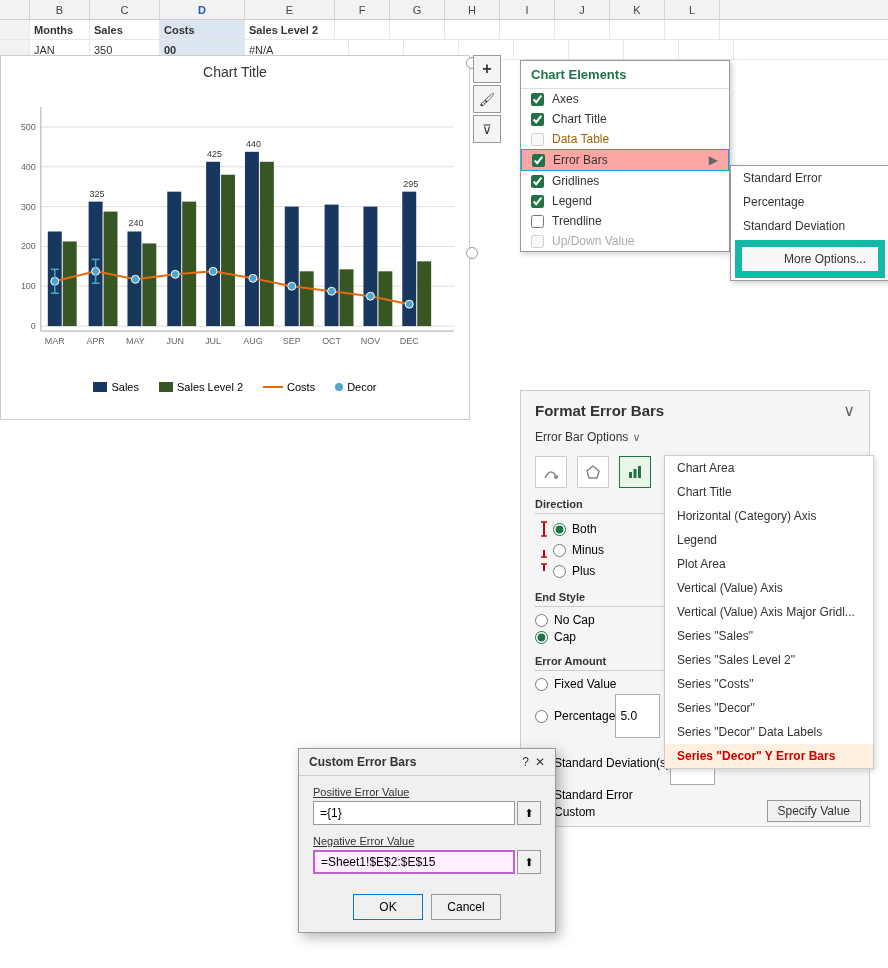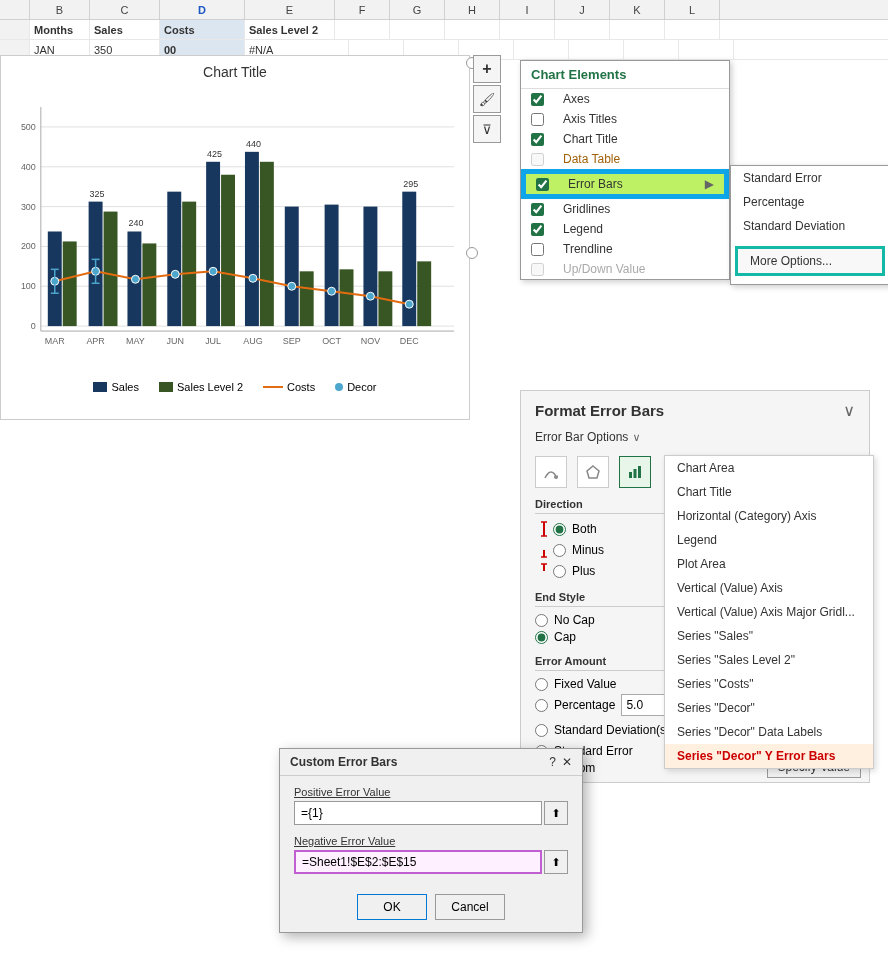--- a/index.html
+++ b/index.html
@@ -92,25 +92,24 @@
       color: #217346;
       border-bottom: 1px solid #ddd;
     }
     .chart-elements-item {
       display: flex;
       align-items: center;
       padding: 3px 10px;
       font-size: 12px;
       color: #333;
       cursor: pointer;
-      gap: 11px;
     }
     .chart-elements-item.highlighted {
-      background: #bef264;
-      border: 5px solid #0ea5e9;
+      background: #fca5a5;
+      border: 1px solid #0ea5e9;
       align-items: flex-end;
     }
     .chart-elements-item input[type=checkbox] {
       margin-right: 8px;
       accent-color: #217346;
     }
     .chart-elements-item .arrow {
       margin-left: auto;
       color: #666;
     }
@@ -126,23 +125,23 @@
       box-shadow: 2px 2px 6px rgba(0,0,0,0.2);
       z-index: 11;
     }
     .submenu-item {
       padding: 5px 12px;
       font-size: 12px;
       color: #333;
       cursor: pointer;
     }
     .submenu-item.more-options {
-      border: 3px solid #14b8a6;
-      margin: 8px 4px;
-      text-align: left;
+      border: 7px solid #14b8a6;
+      margin: 2px 4px;
+      text-align: right;
       background: #f8f8f8;
     }
 
     
     .chart-btn-container {
       position: absolute;
       top: 55px;
       left: 473px;
       display: flex;
       flex-direction: column;
@@ -249,23 +248,22 @@
       align-items: center;
       margin: 3px 0;
       font-size: 12px;
     }
     .amount-row input[type=radio] {
       margin-right: 6px;
     }
     .amount-input {
       width: 45px;
       border: 1px solid #aaa;
-      padding: 3px 4px;
-      font-size: 12px;
-      margin-left: 6px;
+      padding: 14px 4px;
+      font-size: 12px;
     }
     .amount-unit {
       margin-left: 4px;
       font-size: 11px;
       color: #555;
     }
 
     
     .format-dropdown {
       position: absolute;
@@ -286,22 +284,22 @@
     .format-dropdown-item.highlighted-dropdown {
       background: #fff0e0;
       color: #c00;
       font-weight: bold;
     }
 
     
     .dialog {
       position: absolute;
       top: 748px;
-      left: 279px;
-      width: 304px;
+      left: 298px;
+      width: 258px;
       background: #f0f0f0;
       border: 1px solid #999;
       box-shadow: 4px 4px 12px rgba(0,0,0,0.3);
       z-index: 30;
     }
     .dialog-titlebar {
       display: flex;
       justify-content: space-between;
       align-items: center;
       background: #f0f0f0;
@@ -611,24 +609,20 @@
 
 <div class="collapse-handle" style="top:57px;"></div>
 <div class="collapse-handle" style="top:247px;"></div>
 
 <div class="chart-elements-panel">
   <div class="chart-elements-title">Chart Elements</div>
 
   <div class="chart-elements-item">
     <input type="checkbox" checked="" style="">
     <span>Axes</span>
-  </div>
-  <div class="chart-elements-item">
-    <input type="checkbox" style="">
-    <span>Axis Titles</span>
   </div>
   <div class="chart-elements-item">
     <input type="checkbox" checked="" style="">
     <span>Chart Title</span>
   </div>
   <div class="chart-elements-item" style="color:#aaa;">
     <input type="checkbox" disabled="" style="">
     <span style="color:#a16207;">Data Table</span>
   </div>
   <div class="chart-elements-item highlighted">

